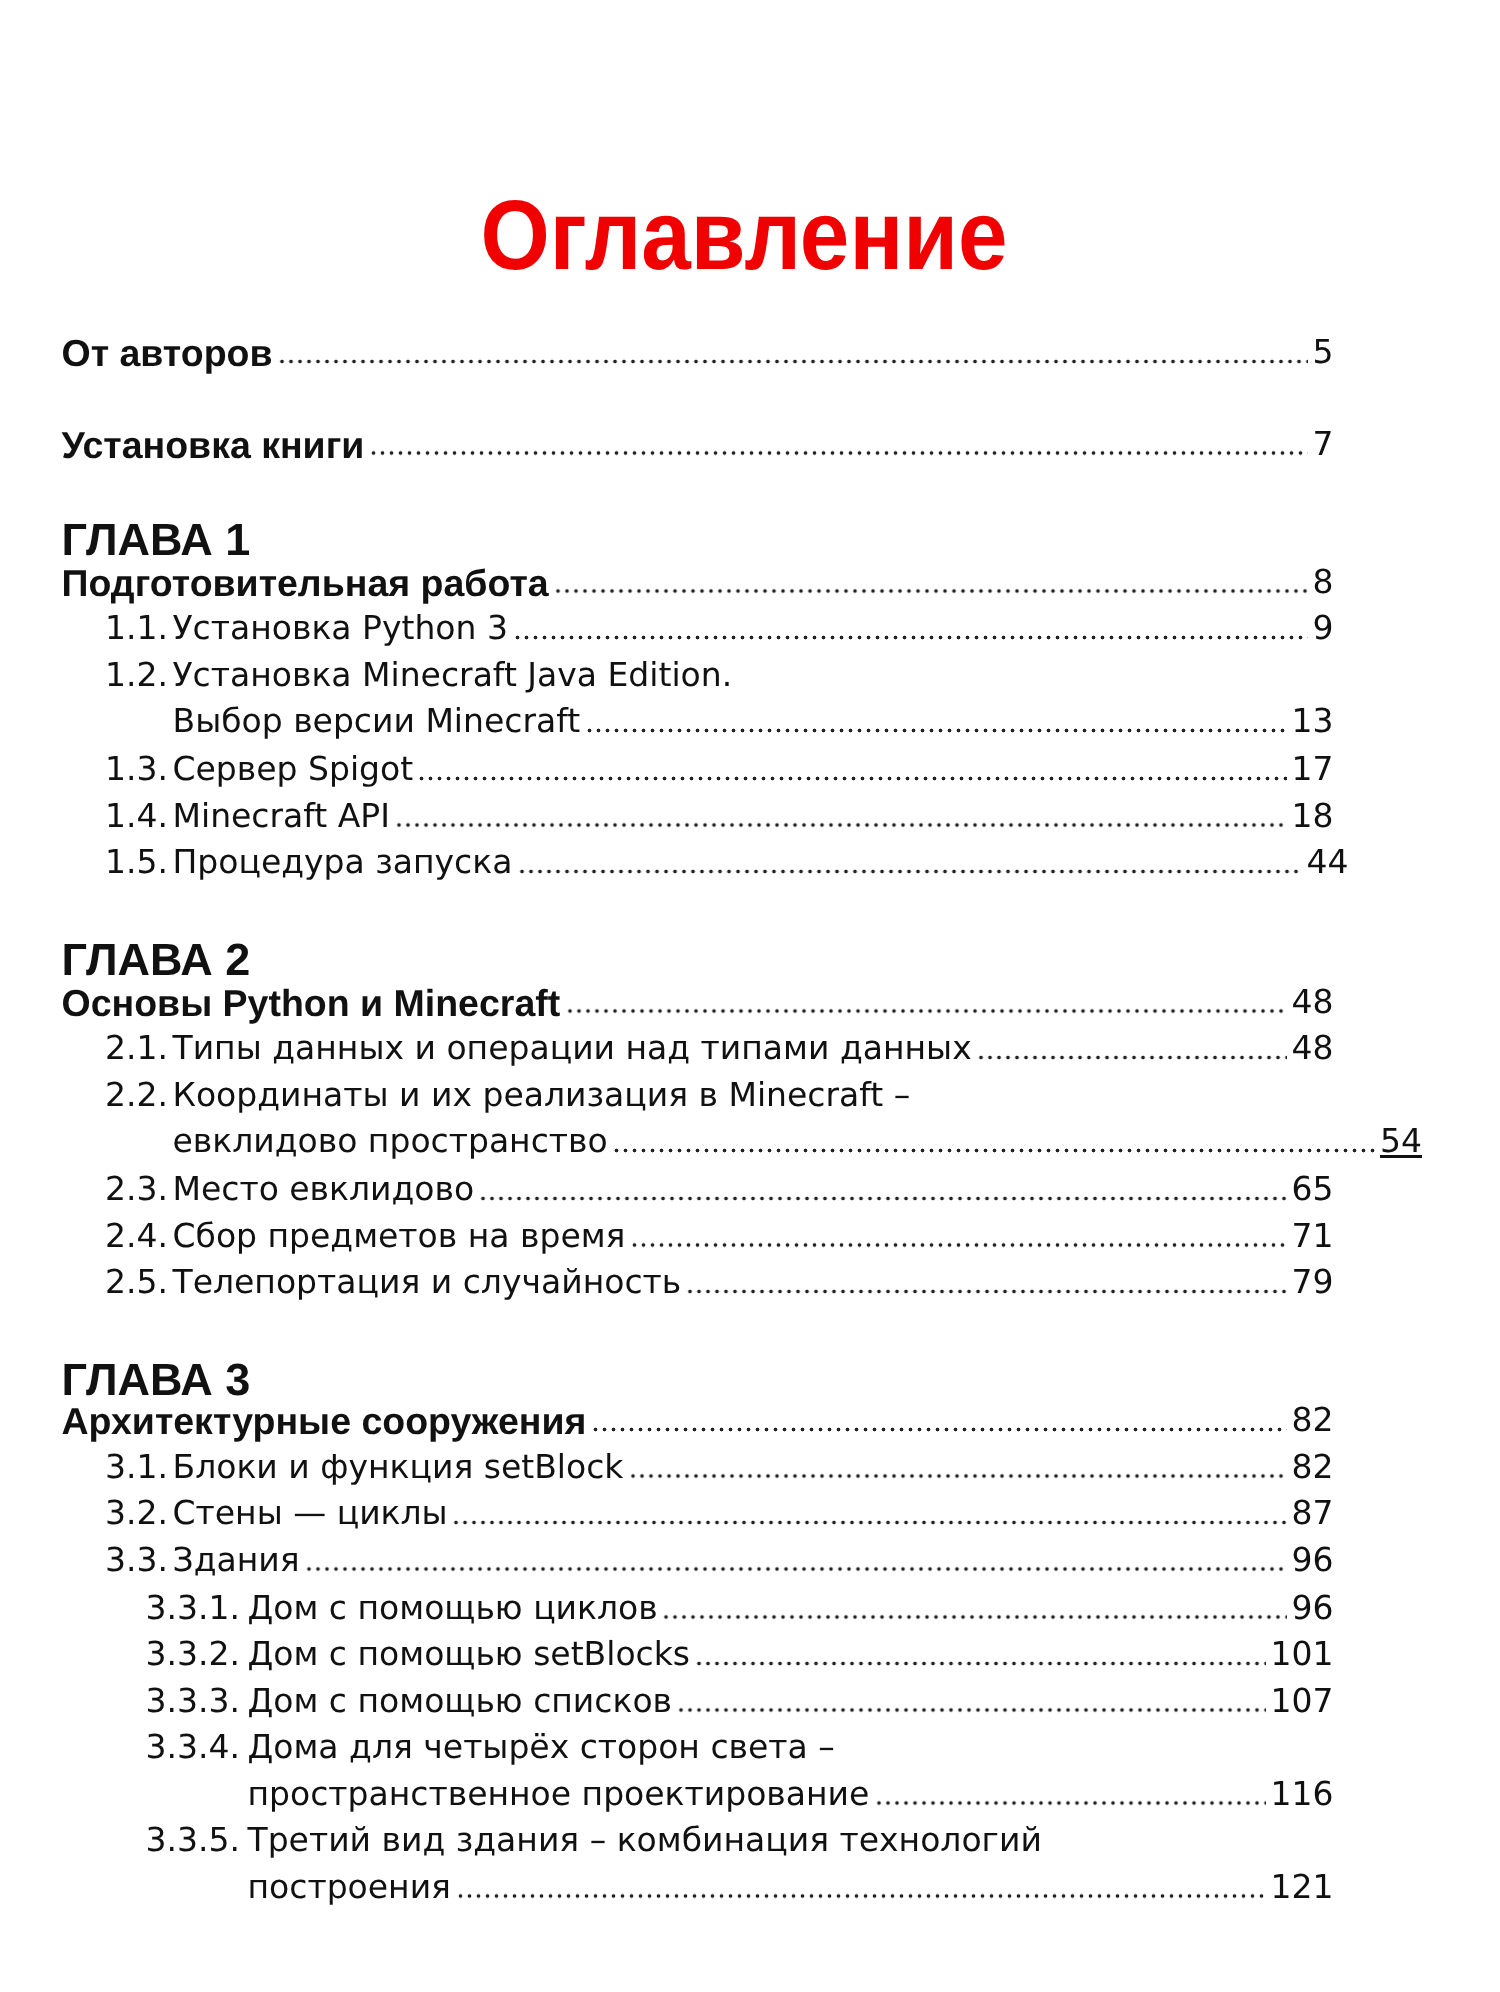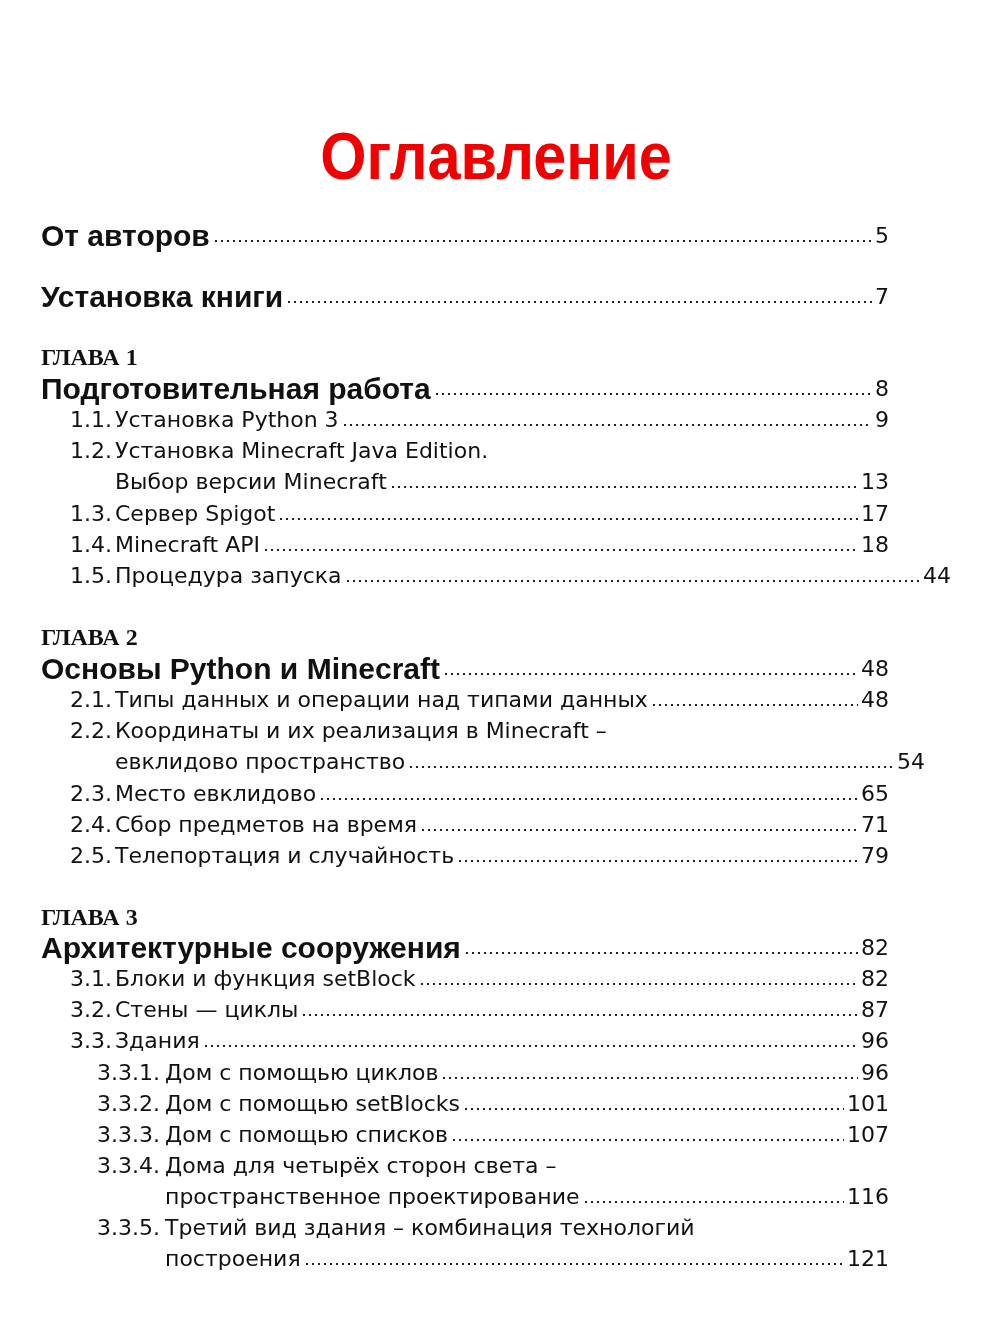--- a/index.html
+++ b/index.html
@@ -20,22 +20,22 @@
       display: flex; align-items: flex-end; font-size: 22px; line-height: 26px;
     }
     .row .num { flex: 0 0 auto; }
     .row .label { flex: 0 0 auto; white-space: nowrap; }
     .row .dots {
       flex: 1 1 auto; height: 6px; margin: 0 3px 5px 3px;
       background-image: radial-gradient(circle, #222 1.2px, transparent 1.4px);
       background-size: 6px 6px; background-repeat: repeat-x; background-position: left center;
     }
     .row .page { flex: 0 0 auto; text-align: right; }
-    .bold { font-weight: bold; font-family: "Liberation Sans", sans-serif; font-size: 30px; }
-    .head { position: absolute; left: 41px; font-weight: bold; font-family: Liberation Serif, serif; font-size: 24px; }
+    .bold { font-weight: bold; font-family: "Liberation Sans", sans-serif; font-size: 25px; }
+    .head { position: absolute; left: 41px; font-weight: bold; font-family: Liberation Sans, sans-serif; font-size: 30px; }
   </style>
 </head>
 <body>
 
 <div class="title">Оглавление</div>
 
 <div class="toc">
 
   <div class="row" style="top:218px;">
     <span class="label bold" style="margin-left:41px;">От авторов</span>
@@ -78,21 +78,21 @@
   <div class="row" style="top:527px;">
     <span class="num" style="margin-left:70px;width:45px;">1.4.</span>
     <span class="label">Minecraft API</span>
     <span class="dots"></span>
     <span class="page" style="margin-right:111px;">18</span>
   </div>
   <div class="row" style="top:558px;">
     <span class="num" style="margin-left:70px;width:45px;">1.5.</span>
     <span class="label">Процедура запуска</span>
     <span class="dots"></span>
-    <span class="page" style="margin-right:49px;">44</span>
+    <span class="page" style="margin-right:101px;">44</span>
   </div>
 
   <div class="head" style="top:624px;">ГЛАВА 2</div>
   <div class="row" style="top:651px;">
     <span class="label bold" style="margin-left:41px;">Основы Python и Minecraft</span>
     <span class="dots"></span>
     <span class="page" style="margin-right:111px;">48</span>
   </div>
   <div class="row" style="top:682px;">
     <span class="num" style="margin-left:70px;width:45px;">2.1.</span>
@@ -100,21 +100,21 @@
     <span class="dots"></span>
     <span class="page" style="margin-right:111px;">48</span>
   </div>
   <div class="row" style="top:713px;">
     <span class="num" style="margin-left:70px;width:45px;">2.2.</span>
     <span class="label">Координаты и их реализация в Minecraft –</span>
   </div>
   <div class="row" style="top:744px;">
     <span class="label" style="margin-left:115px;">евклидово пространство</span>
     <span class="dots"></span>
-    <span class="page" style="margin-right:75px;">54</span>
+    <span class="page" style="margin-right:52px;text-decoration:underline;">54</span>
   </div>
   <div class="row" style="top:776px;">
     <span class="num" style="margin-left:70px;width:45px;">2.3.</span>
     <span class="label">Место евклидово</span>
     <span class="dots"></span>
     <span class="page" style="margin-right:111px;">65</span>
   </div>
   <div class="row" style="top:807px;">
     <span class="num" style="margin-left:70px;width:45px;">2.4.</span>
     <span class="label">Сбор предметов на время</span>

